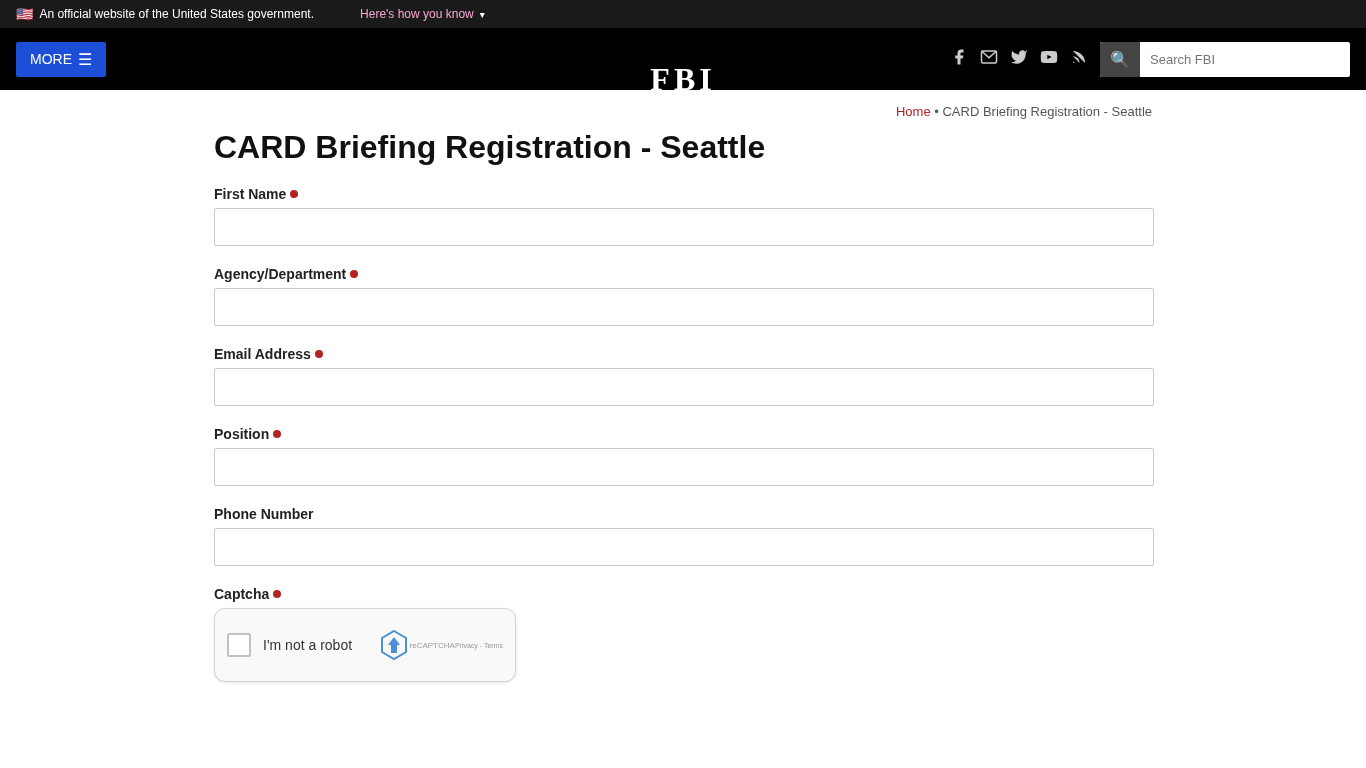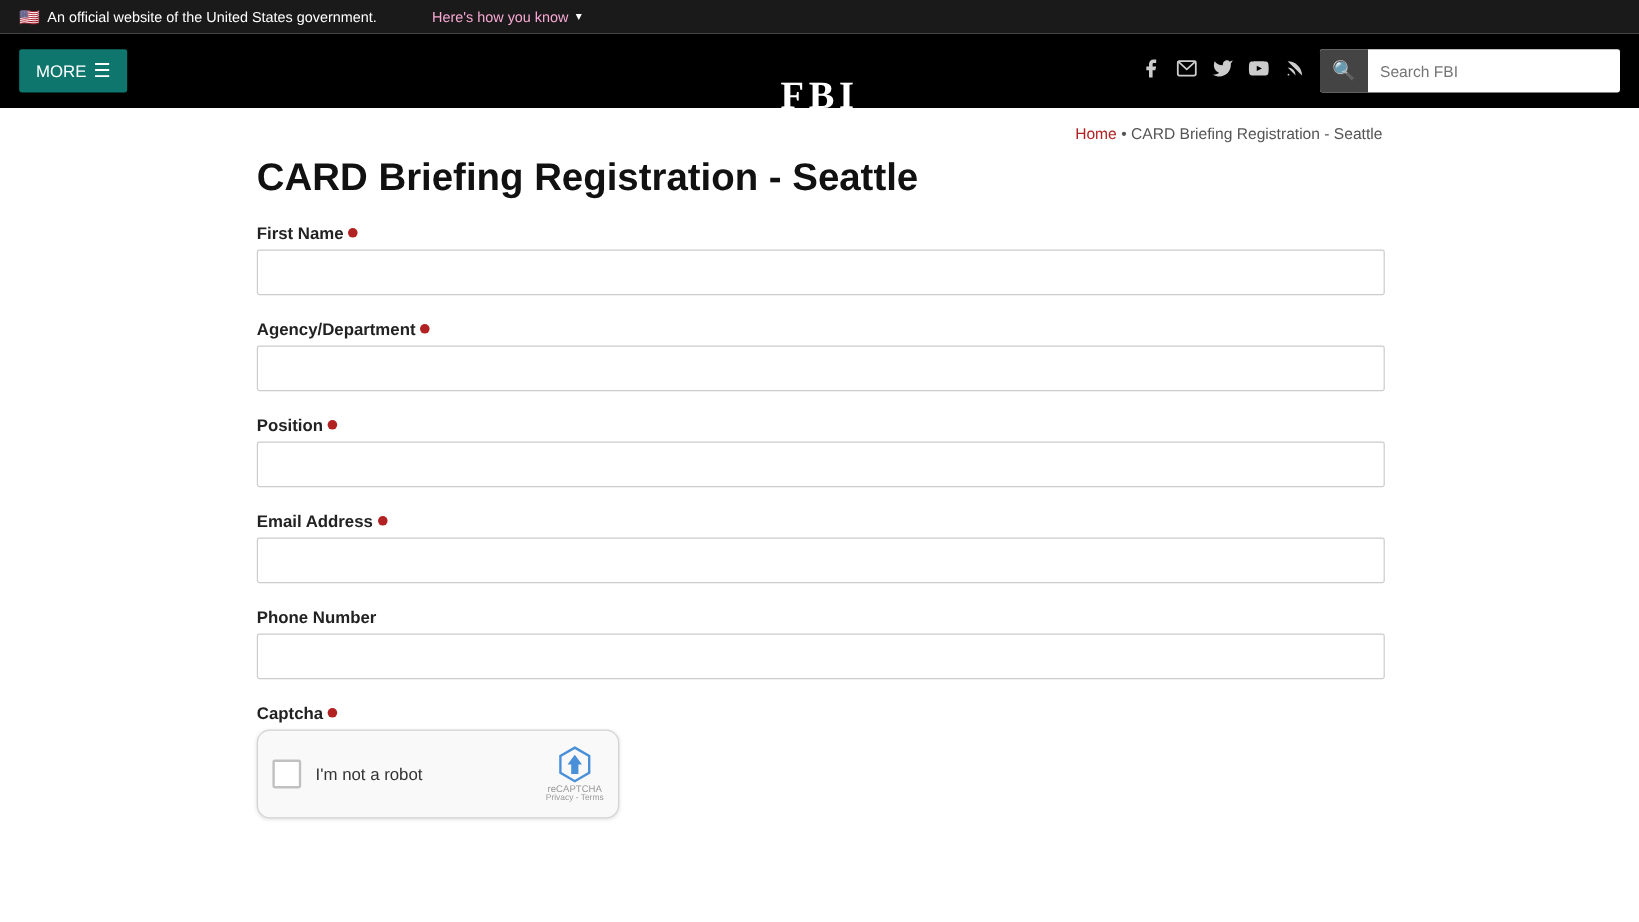--- a/index.html
+++ b/index.html
@@ -21,21 +21,21 @@
     .top-nav {
       background: #000;
       display: flex;
       align-items: center;
       justify-content: space-between;
       padding: 0 16px;
       height: 62px;
     }
     .nav-left { display: flex; align-items: center; }
     .more-btn {
-      background: #0f766e;
+      background: #1d4ed8;
       color: #fff;
       border: none;
       padding: 8px 14px;
       font-size: 14px;
       cursor: pointer;
       display: flex;
       align-items: center;
       gap: 6px;
       border-radius: 2px;
     }
@@ -242,53 +242,53 @@
   <div class="form-field">
     <div class="field-label">
       <span>Agency/Department</span>
       <span class="required-dot"></span>
     </div>
     <input class="form-input" type="text" style="">
   </div>
 
   <div class="form-field">
     <div class="field-label">
+      <span>Email Address</span>
+      <span class="required-dot"></span>
+    </div>
+    <input class="form-input" type="email" style="">
+  </div>
+
+  <div class="form-field">
+    <div class="field-label">
       <span>Position</span>
       <span class="required-dot"></span>
     </div>
     <input class="form-input" type="text" style="">
-  </div>
-
-  <div class="form-field">
-    <div class="field-label">
-      <span>Email Address</span>
-      <span class="required-dot"></span>
-    </div>
-    <input class="form-input" type="email" style="">
   </div>
 
   <div class="form-field">
     <div class="field-label">
       <span>Phone Number</span>
     </div>
     <input class="form-input" type="tel" style="">
   </div>
 
   <div class="form-field">
     <div class="field-label">
       <span>Captcha</span>
       <span class="required-dot"></span>
     </div>
     <div class="captcha-box">
       <div class="captcha-left">
         <div class="captcha-checkbox"></div>
         <span class="captcha-text">I'm not a robot</span>
       </div>
       <div class="captcha-right">
-        <div style="display:flex;flex-direction:column;align-items:center;">
+        <div style="display:flex;flex-direction:row;align-items:center;">
           <svg width="32" height="32" viewBox="0 0 64 64">
             <path d="M32 4 L56 18 L56 46 L32 60 L8 46 L8 18 Z" fill="none" stroke="#4a90d9" stroke-width="4"></path>
             <path d="M32 16 L44 32 L38 32 L38 48 L26 48 L26 32 L20 32 Z" fill="#4a90d9"></path>
           </svg>
           <span class="recaptcha-label">reCAPTCHA</span>
           <div class="recaptcha-links">
             <a href="#">Privacy</a>
             <span> - </span>
             <a href="#">Terms</a>
           </div>

